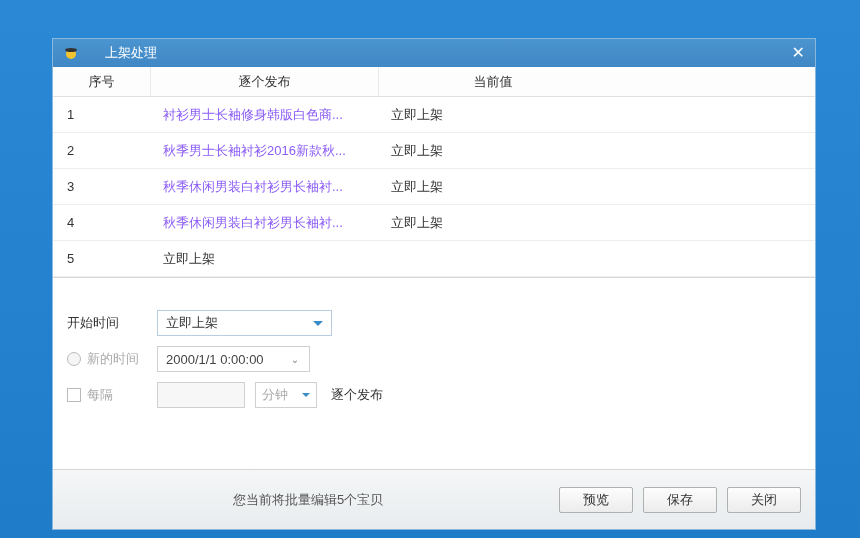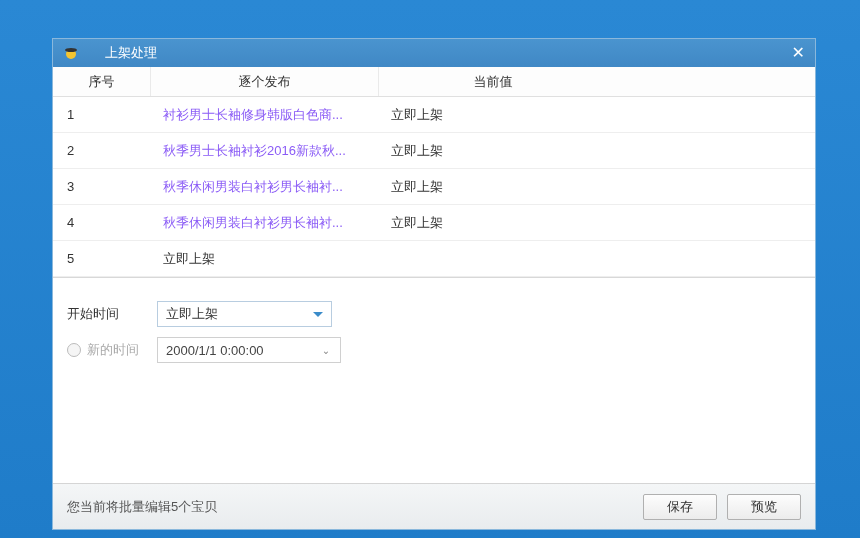--- a/index.html
+++ b/index.html
@@ -91,20 +91,21 @@
       color: #333;
     }
     .td.col-seq {
       padding-left: 14px;
     }
     .td.col-title {
       color: #8b5cf6;
     }
     .form-area {
       padding: 18px 14px 10px 14px;
+      margin-top: 9px;
     }
     .form-row {
       display: flex;
       align-items: center;
       height: 36px;
     }
     .label {
       width: 76px;
       color: #333;
       font-size: 13px;
@@ -131,21 +132,21 @@
       color: #333;
     }
     .dropdown-arrow {
       width: 0;
       height: 0;
       border-left: 5px solid transparent;
       border-right: 5px solid transparent;
       border-top: 5px solid #3a8bc9;
     }
     .date-input {
-      width: 184px;
+      width: 153px;
       height: 26px;
       border: 1px solid #d0d0d0;
       background: #fff;
       display: flex;
       align-items: center;
       padding: 2px 8px;
       position: relative;
       cursor: pointer;
     }
     .date-text {
@@ -208,26 +209,27 @@
       border-top: 4px solid #3a8bc9;
     }
     .release-text {
       margin-left: 14px;
       color: #333;
     }
     .spacer {
       flex: 1;
     }
     .footer {
-      height: 46px;
+      height: 60px;
       background: linear-gradient(to bottom, #f4f6f7, #e9ecee);
       border-top: 1px solid #d5d5d5;
       display: flex;
       align-items: center;
       padding: 17px 14px;
+      text-align: center;
     }
     .footer-text {
       flex: 1;
       color: #555;
     }
     .btn {
       width: 74px;
       height: 26px;
       margin-left: 10px;
       background: linear-gradient(to bottom, #fdfdfd, #ececec);
@@ -314,22 +316,35 @@
       <div class="radio-wrap">
         <span class="radio"></span>
         <span class="label disabled" style="width:auto">新的时间</span>
       </div>
       <div class="date-input">
         <span class="date-text">2000/1/1  0:00:00</span>
         <span class="date-arrow">⌄</span>
       </div>
     </div>
 
+    <div class="form-row">
+      <div class="check-wrap">
+        <span class="checkbox"></span>
+        <span class="label disabled" style="width:auto">每隔</span>
+      </div>
+      <div class="number-input"></div>
+      <div class="unit-dropdown">
+        <span class="unit-text">分钟</span>
+        <span class="unit-arrow"></span>
+      </div>
+      <span class="release-text">逐个发布</span>
+    </div>
   </div>
 
   <div class="spacer"></div>
 
   <div class="footer">
     <span class="footer-text">您当前将批量编辑5个宝贝</span>
+    <div class="btn">预览</div>
     <div class="btn">保存</div>
-    <div class="btn">预览</div>
+    <div class="btn">关闭</div>
   </div>
 </div>
 
 </body></html>

